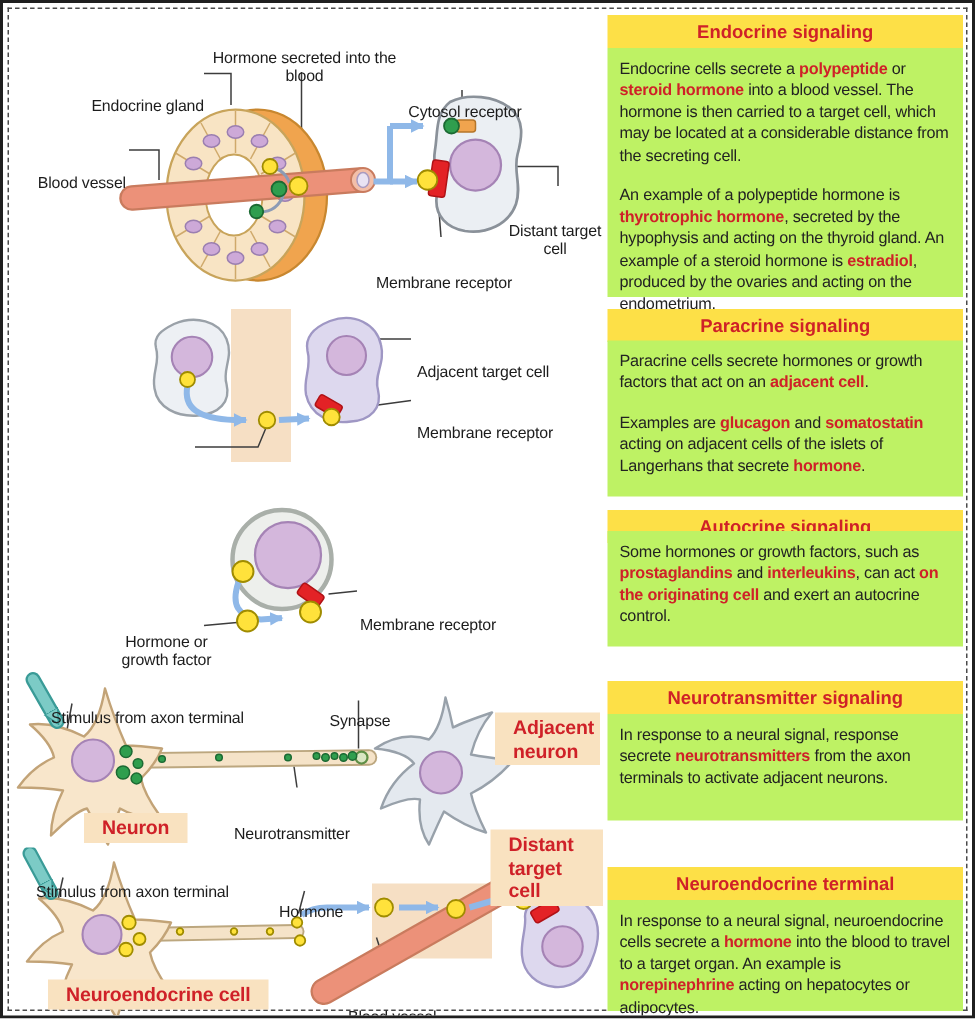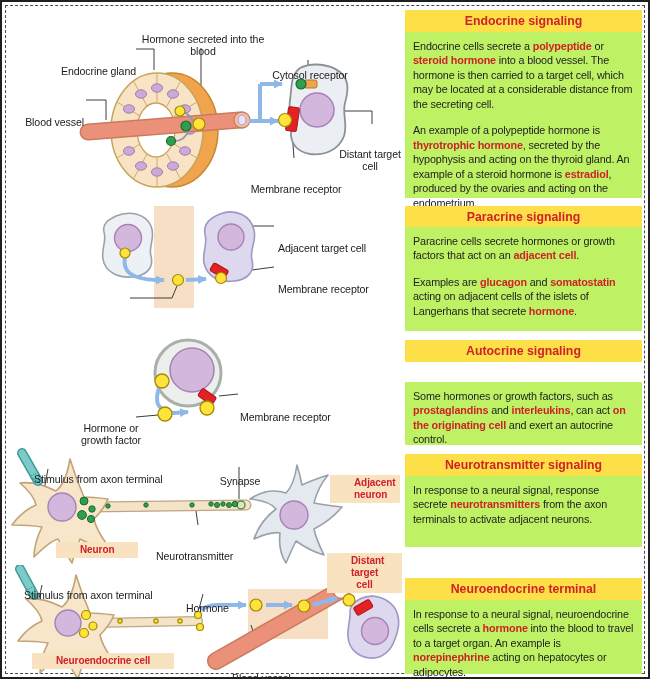--- a/index.html
+++ b/index.html
@@ -27,21 +27,21 @@
   .diag svg{position:absolute;left:0;top:0;}
   .dlabel{
     position:absolute;font-size:10.6px;line-height:1.15;color:#1c1c1c;
     letter-spacing:-0.1px;
     margin-top:23px;
   }
   .center{text-align:center;}
   .right{text-align:right;}
   .tag{
     position:absolute;background:#F9E2C0;color:#CF2128;font-weight:bold;
-    font-size:10px;line-height:1.2;padding:2px 24px;text-align:center;letter-spacing:-0.1px;
+    font-size:13px;line-height:1.2;padding:2px 12px;text-align:left;letter-spacing:-0.1px;
   }
 </style>
 </head>
 <body>
 
 <div class="canvas">
   <div class="inner-dash"></div>
 
   <div class="rhead" style="top:8px">Endocrine signaling</div>
   <div class="rbody" style="top:30px;height:166px">
@@ -49,21 +49,21 @@
     <p><span>An example of a polypeptide hormone is </span><span class="kw">thyrotrophic hormone</span><span>, secreted by the hypophysis and acting on the thyroid gland. An example of a steroid hormone is </span><span class="kw">estradiol</span><span>, produced by the ovaries and acting on the endometrium.</span></p>
   </div>
 
   <div class="rhead" style="top:204px">Paracrine signaling</div>
   <div class="rbody" style="top:225px;height:104px">
     <p><span>Paracrine cells secrete hormones or growth factors that act on an </span><span class="kw">adjacent cell</span><span>.</span></p>
     <p><span>Examples are </span><span class="kw">glucagon</span><span> and </span><span class="kw">somatostatin</span><span> acting on adjacent cells of the islets of Langerhans that secrete </span><span class="kw">hormone</span><span>.</span></p>
   </div>
 
   <div class="rhead" style="top:338px">Autocrine signaling</div>
-  <div class="rbody" style="top:380px;height:63px">
+  <div class="rbody" style="top:352px;height:77px">
     <p><span>Some hormones or growth factors, such as </span><span class="kw">prostaglandins</span><span> and </span><span class="kw">interleukins</span><span>, can act </span><span class="kw">on the originating cell</span><span> and exert an autocrine control.</span></p>
   </div>
 
   <div class="rhead" style="top:452px">Neurotransmitter signaling</div>
   <div class="rbody" style="top:474px;height:71px">
     <p><span>In response to a neural signal, response secrete </span><span class="kw">neurotransmitters</span><span> from the axon terminals to activate adjacent neurons.</span></p>
   </div>
 
   <div class="rhead" style="top:576px">Neuroendocrine terminal</div>
   <div class="rbody" style="top:598px;height:74px">

